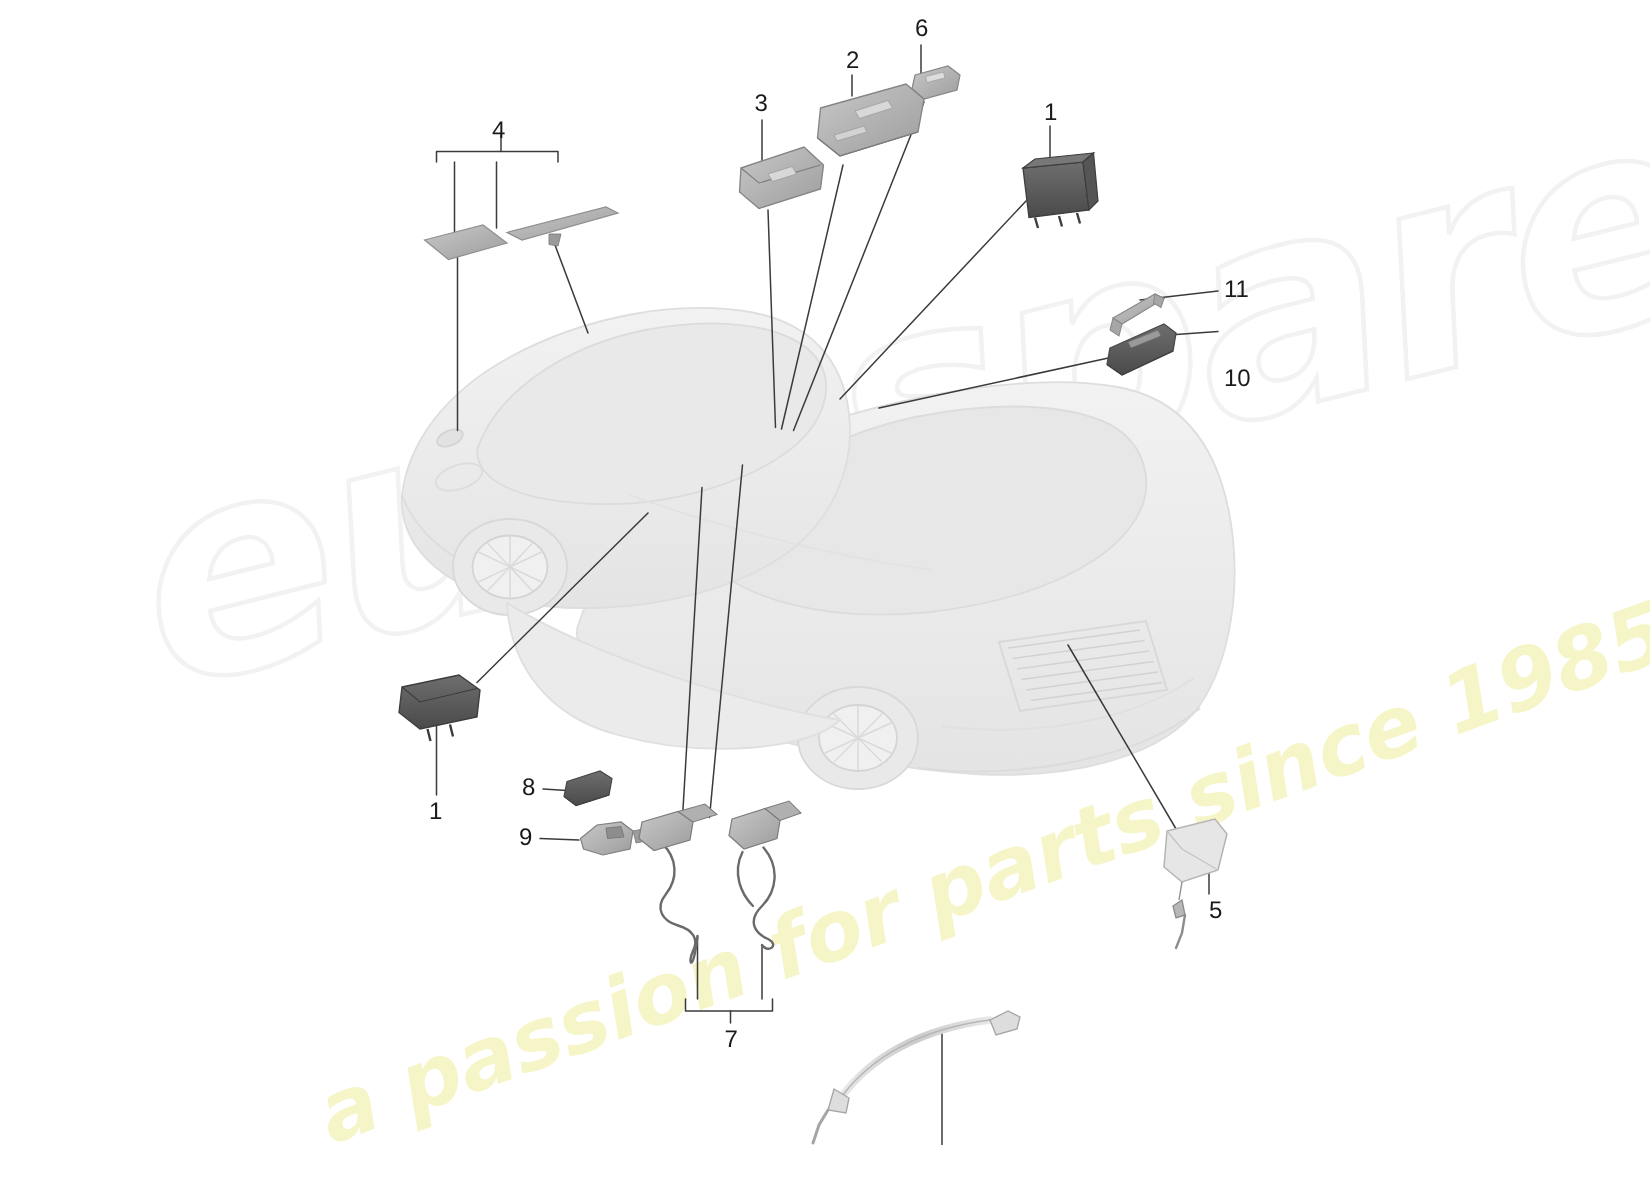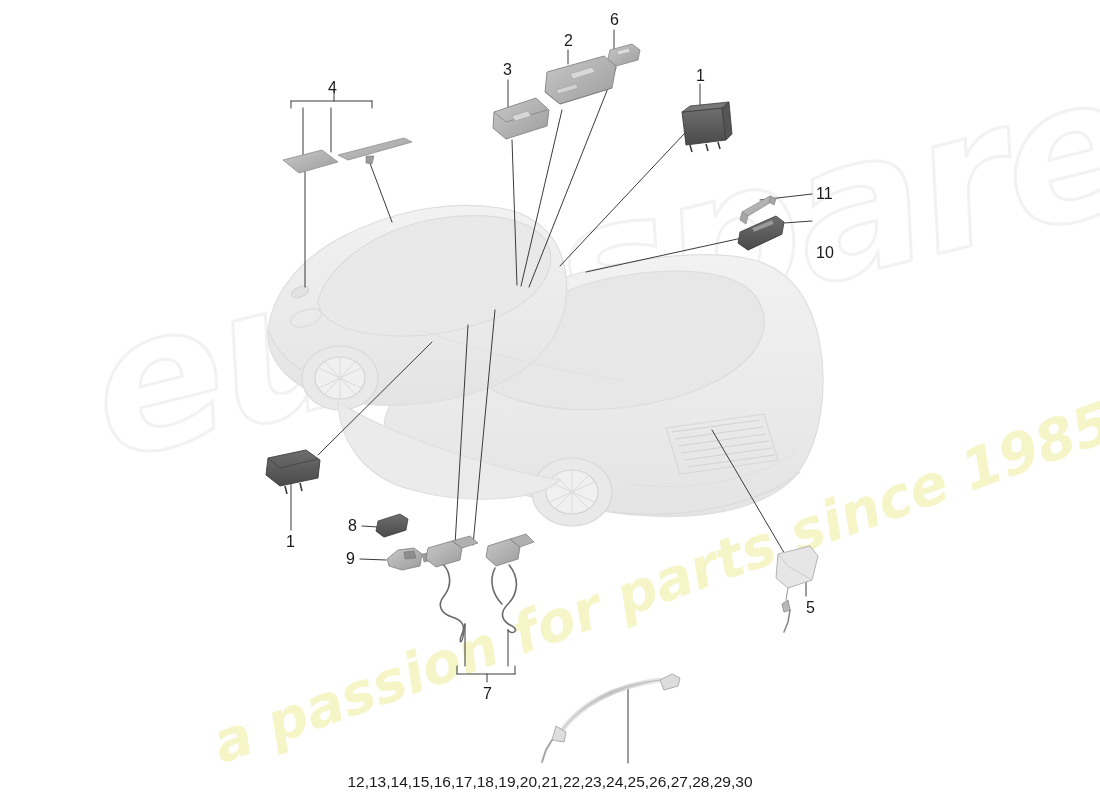--- a/index.html
+++ b/index.html
@@ -349,15 +349,14 @@
   <div class="callout" style="left:610px; top:12px;">6</div>
   <div class="callout" style="left:696px; top:68px;">1</div>
   <div class="callout" style="left:816px; top:186px;text-align:right;">11</div>
   <div class="callout" style="left:816px; top:214px;margin-top:31px;">10</div>
   <div class="callout" style="left:286px; top:534px;">1</div>
   <div class="callout" style="left:348px; top:518px;">8</div>
   <div class="callout" style="left:346px; top:551px;">9</div>
   <div class="callout" style="left:483px; top:686px;">7</div>
   <div class="callout" style="left:806px; top:600px;">5</div>
 
-  <div class="bottom-list">12,13,14,15,16,17,18,19,20,21,22,23,24,25,26,27,28,29,30</div>
 
 </div>
 
 </body></html>

